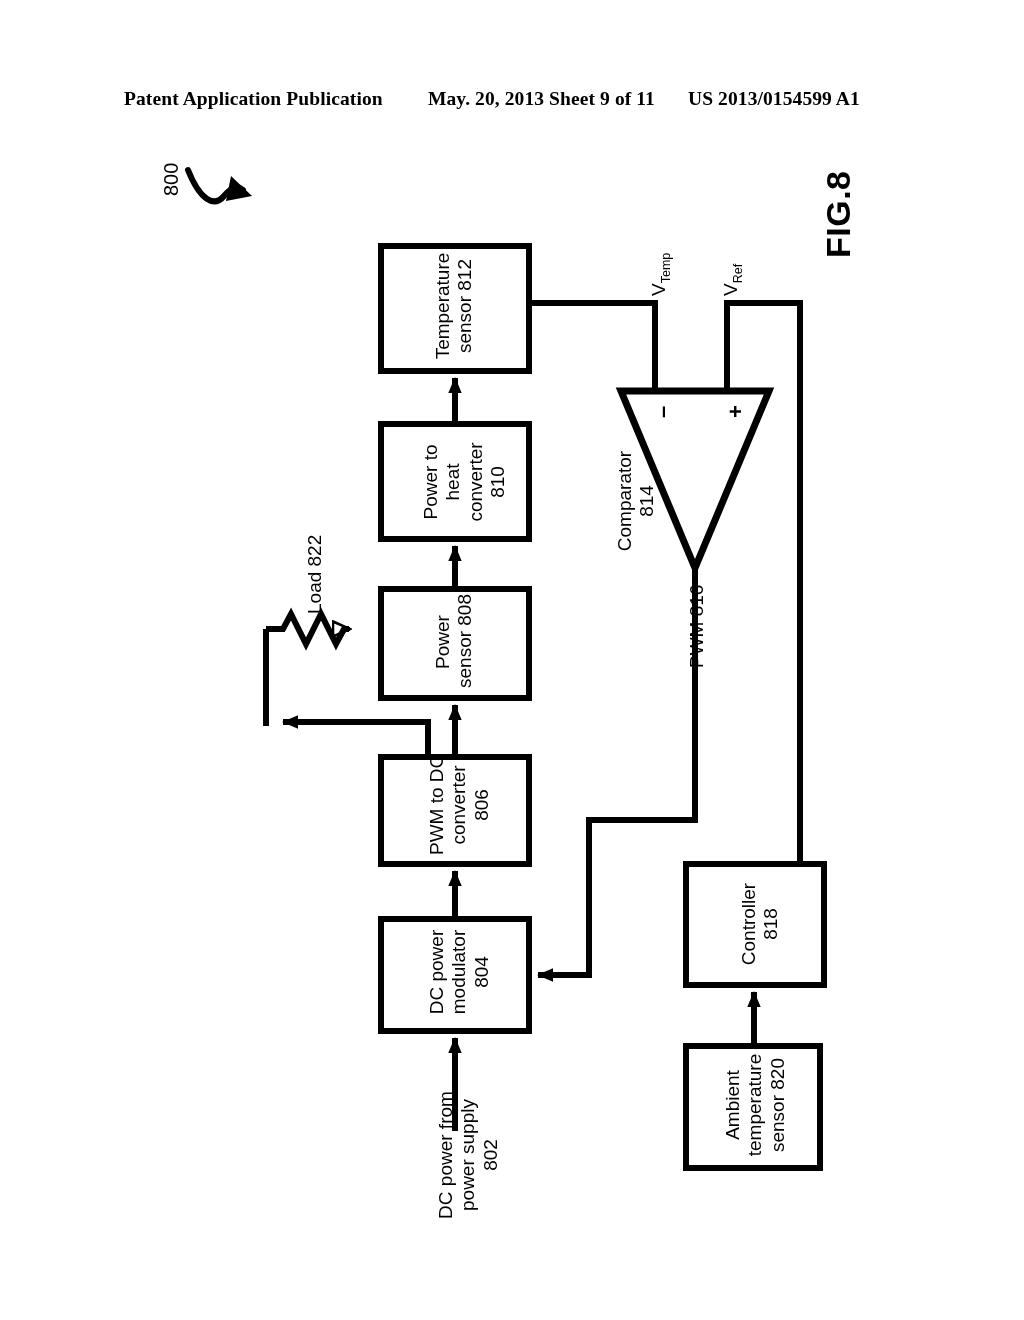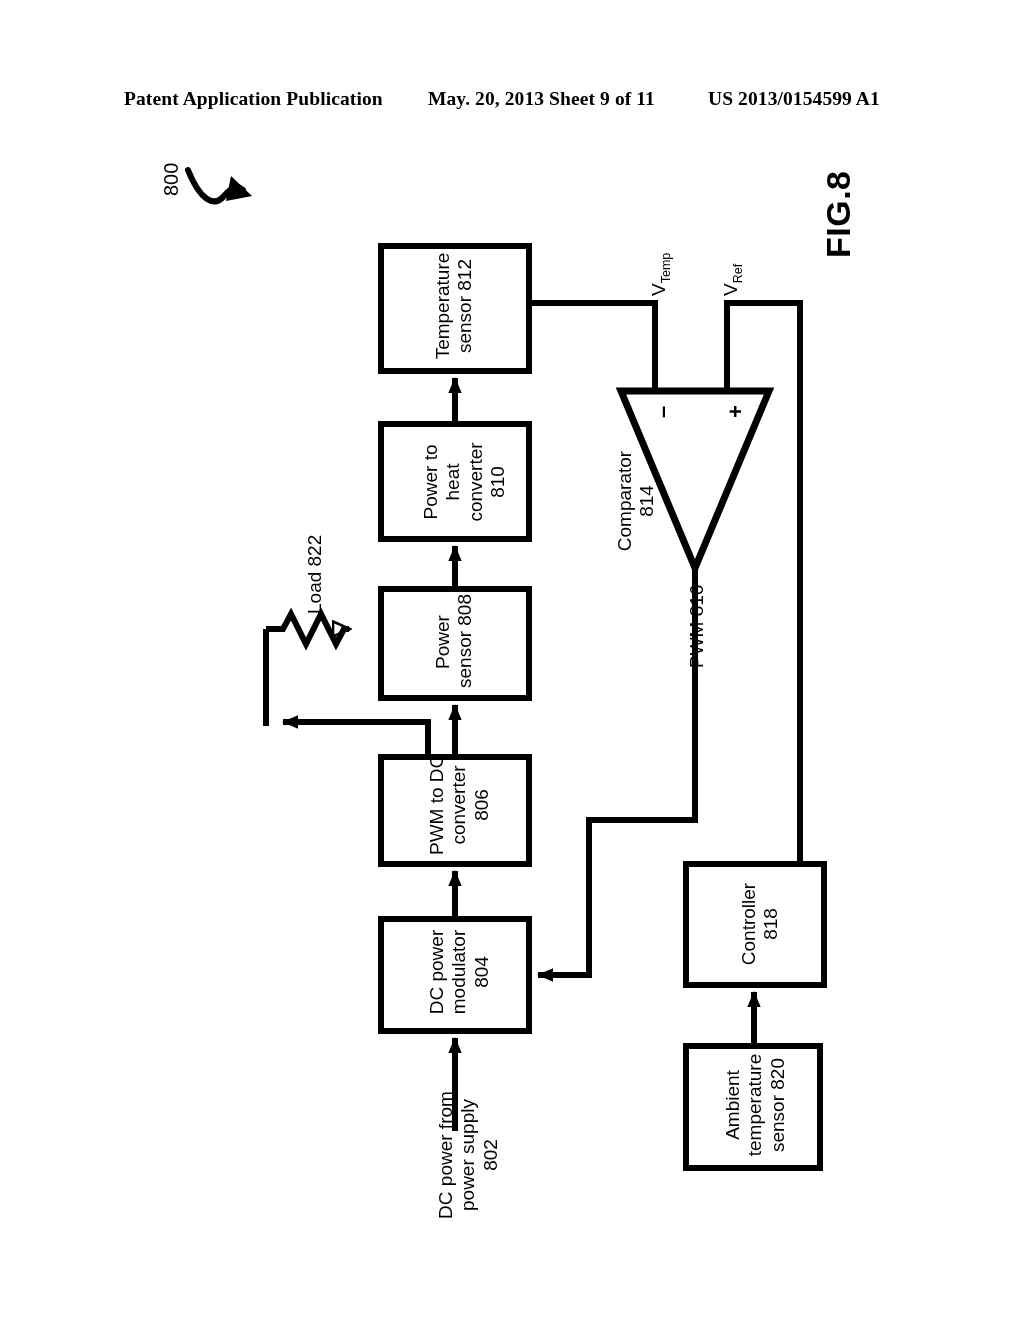--- a/index.html
+++ b/index.html
@@ -29,21 +29,21 @@
     width: 1024px;
     height: 28px;
     font-family: "Liberation Serif", serif;
     font-weight: bold;
     font-size: 19.5px;
     letter-spacing: 0.1px;
     white-space: nowrap;
   }
   .pub-header .h-left   { position: absolute; left: 124px;  top: 0; }
   .pub-header .h-mid    { position: absolute; left: 428px;  top: 0; }
-  .pub-header .h-right  { position: absolute; left: 708px;  top: 0; text-align: right; }
+  .pub-header .h-right  { position: absolute; left: 688px;  top: 0; text-align: right; }
 
   
   #figure {
     position: absolute;
     left: 0;
     top: 0;
     width: 1024px;
     height: 1320px;
   }
   

